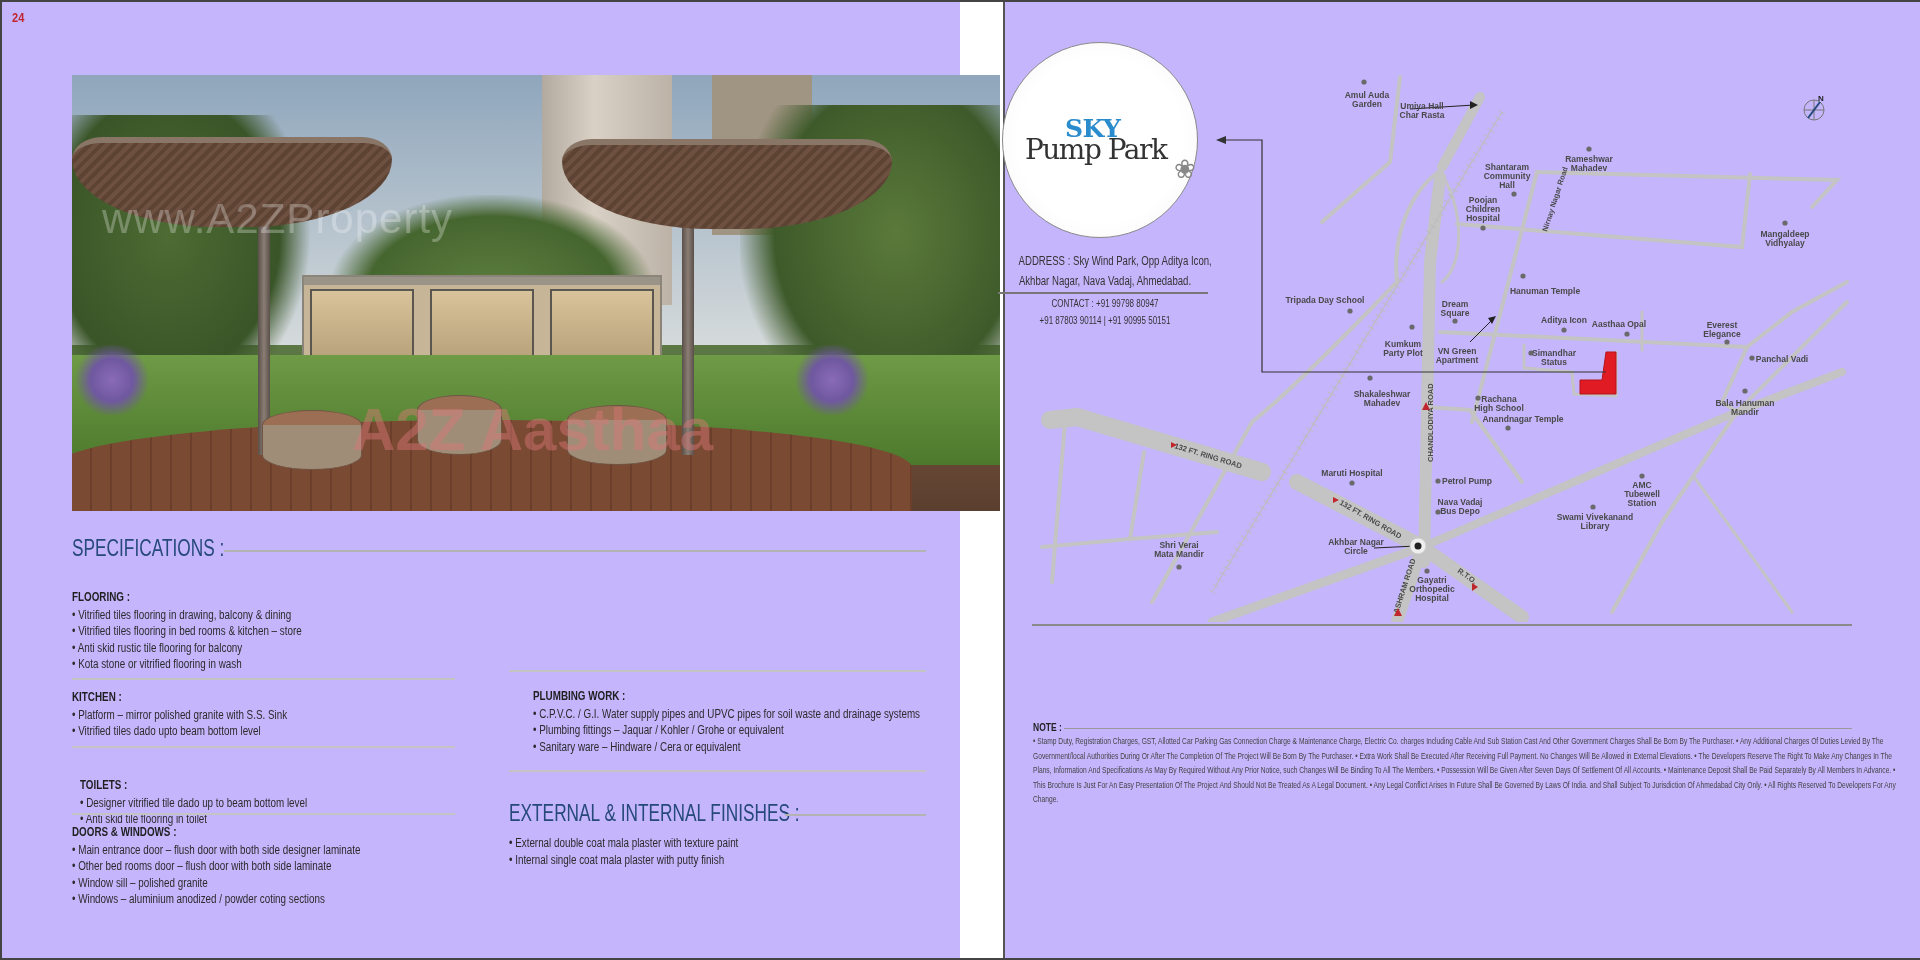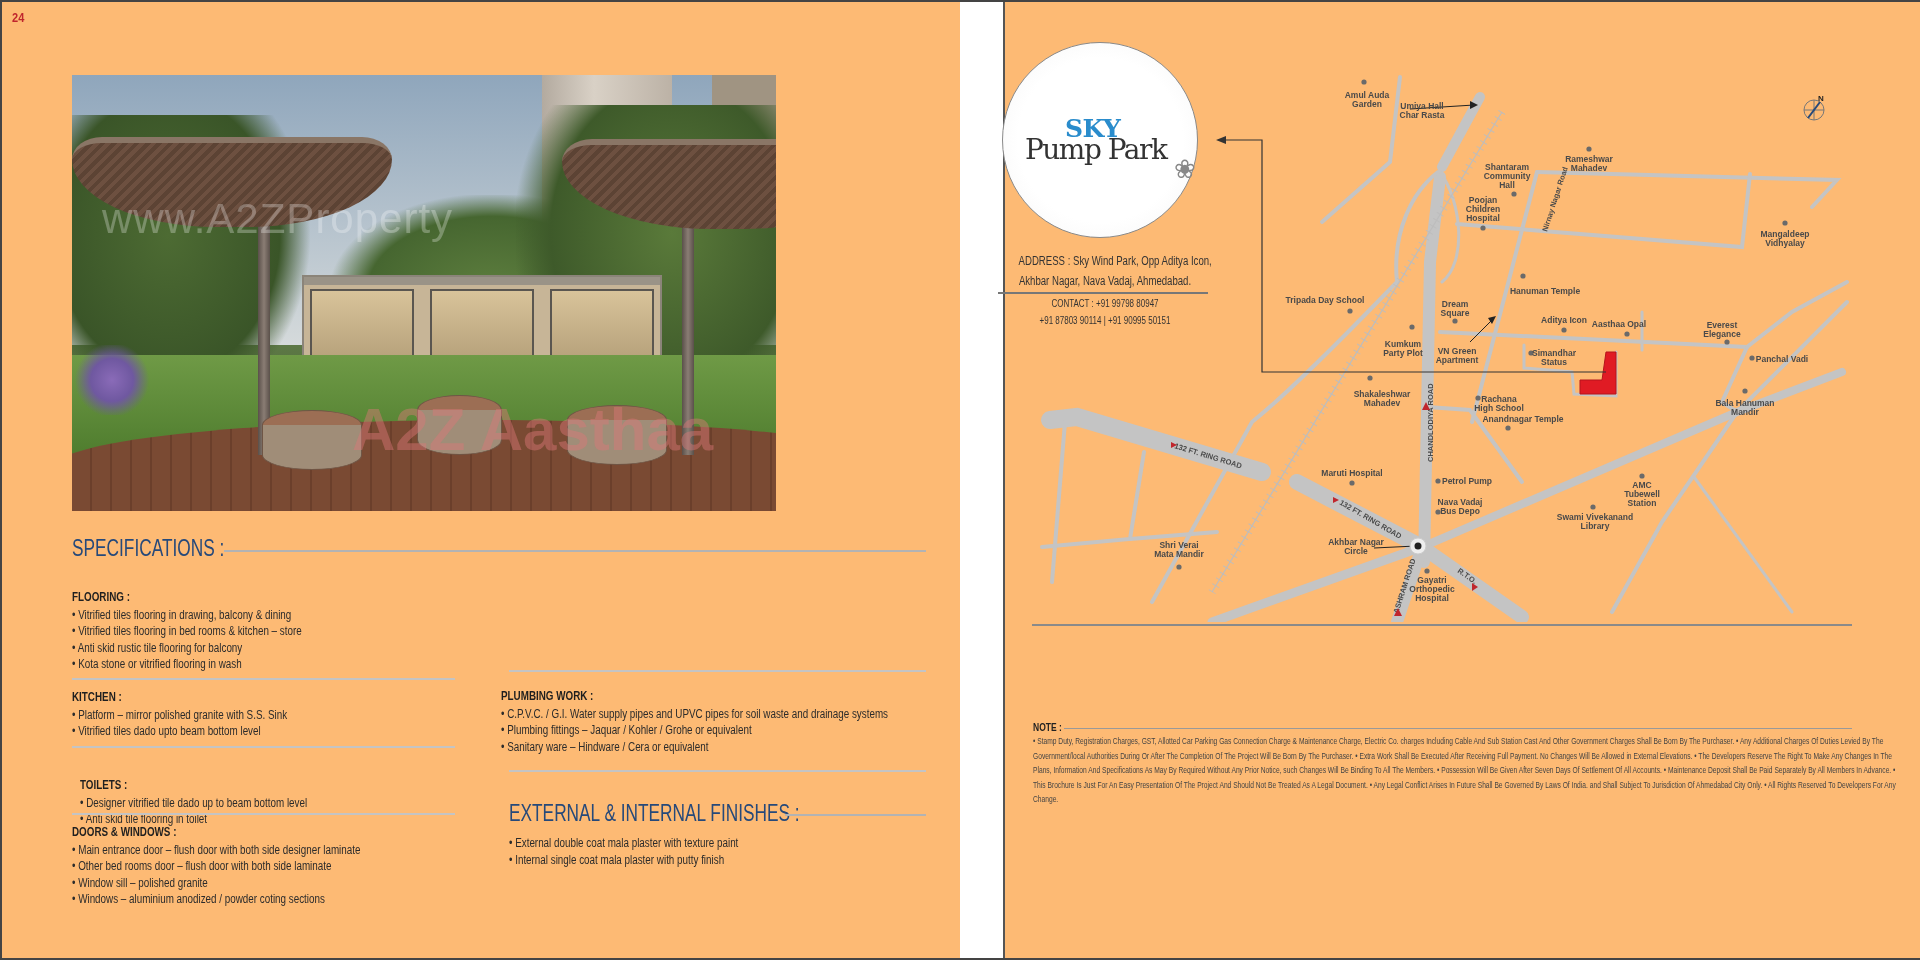--- a/index.html
+++ b/index.html
@@ -1,27 +1,27 @@
 <!DOCTYPE html>
 <html><head>
 <meta charset="utf-8">
 <style>
   * { box-sizing: border-box; margin: 0; padding: 0; }
   html, body { width: 1920px; height: 960px; background: #3a3a3a; overflow: hidden; }
   body { font-family: "Liberation Sans", "DejaVu Sans", sans-serif; position: relative; }
   .spread { position: absolute; left: 0; top: 0; width: 1920px; height: 960px; background: #fff; border: 2px solid #444; }
-  .page { position: absolute; top: 0; height: 956px; background: #fdba74; }
+  .page { position: absolute; top: 0; height: 956px; background: #c4b5fd; }
   .page-left { left: 0; width: 958px; }
   .page-right { left: 960px; width: 958px; border-left: 2px solid #555; margin-left: 41px; }
   .page-num { position: absolute; top: 8px; font-weight: bold; color: #c0262d; font-size: 13px; transform: scaleX(0.85); }
   .page-left .page-num { left: 10px; transform-origin: left; }
   .page-right .page-num { right: 8px; transform-origin: right; }
 
   
-  .hero { position: absolute; left: 70px; top: 73px; width: 704px; height: 436px; overflow: hidden; background: linear-gradient(#9fb4c4 0%, #c7d2d6 45%, #5f7a48 60%, #4c6a34 78%, #6a4a36 84%, #5b3f2e 100%); }
+  .hero { position: absolute; left: 70px; top: 73px; width: 928px; height: 436px; overflow: hidden; background: linear-gradient(#9fb4c4 0%, #c7d2d6 45%, #5f7a48 60%, #4c6a34 78%, #6a4a36 84%, #5b3f2e 100%); }
   .hero .sky { position:absolute; left:0; top:0; width:100%; height:62%; background: linear-gradient(#8fa6bc, #d5dadb); }
   .hero .tower { position:absolute; left:470px; top:0; width:130px; height:230px; background: linear-gradient(90deg,#b3aa9f,#d9d1c6 40%,#bcb2a6); }
   .hero .tower2 { position:absolute; left:640px; top:0; width:100px; height:160px; background:#a09482; }
   .hero .trees-l { position:absolute; left:0; top:40px; width:240px; height:300px; background: radial-gradient(ellipse at 40% 40%, #4d6b33 0%, #3a5528 55%, transparent 70%); }
   .hero .trees-r { position:absolute; right:0; top:30px; width:260px; height:320px; background: radial-gradient(ellipse at 60% 40%, #5a7a3a 0%, #3e5a2a 55%, transparent 72%); }
   .hero .trees-c { position:absolute; left:260px; top:120px; width:320px; height:160px; background: radial-gradient(ellipse at 50% 60%, #5d7e3e 0%, #466630 55%, transparent 72%); }
   .hero .pavilion { position:absolute; left:230px; top:200px; width:360px; height:120px; background: linear-gradient(#9a9387 0 8px, #c7b597 8px); border: 2px solid #8b8479; }
   .hero .pavilion .glass { position:absolute; top:12px; bottom:4px; width:104px; background: linear-gradient(#d8c39a,#a8946e); border:2px solid #5a5650; }
   .hero .lawn { position:absolute; left:0; top:280px; width:100%; height:110px; background: linear-gradient(#6f9a46,#4c7a2c); }
   .hero .deck { position:absolute; left:-20px; top:345px; width:860px; height:120px; border-radius: 50% 50% 0 0 / 40% 40% 0 0; background: repeating-linear-gradient(90deg,#7a4a33 0 18px,#6b3f2b 18px 20px); }
@@ -125,21 +125,21 @@
     <div class="spec-block" style="left:70px;top:822px;">
       <div class="head">DOORS &amp; WINDOWS :</div>
       <div class="item">• Main entrance door – flush door with both side designer laminate</div>
       <div class="item">• Other bed rooms door – flush door with both side laminate</div>
       <div class="item">• Window sill – polished granite</div>
       <div class="item">• Windows – aluminium anodized / powder coting sections</div>
     </div>
 
     <div class="spec-rule" style="left:507px;top:668px;width:417px;"></div>
 
-    <div class="spec-block" style="left:499px;top:686px;">
+    <div class="spec-block" style="left:531px;top:686px;">
       <div class="head">PLUMBING WORK :</div>
       <div class="item">• C.P.V.C. / G.I. Water supply pipes and UPVC pipes for soil waste and drainage systems</div>
       <div class="item">• Plumbing  fittings – Jaquar / Kohler / Grohe or equivalent</div>
       <div class="item">• Sanitary ware – Hindware / Cera or equivalent</div>
     </div>
     <div class="spec-rule" style="left:507px;top:768px;width:417px;"></div>
 
     <div class="section-title" style="left:507px;top:797px;">EXTERNAL &amp; INTERNAL FINISHES :</div>
     <div class="title-rule" style="left:783px;top:812px;width:141px;"></div>
     <div class="spec-block" style="left:507px;top:833px;">

